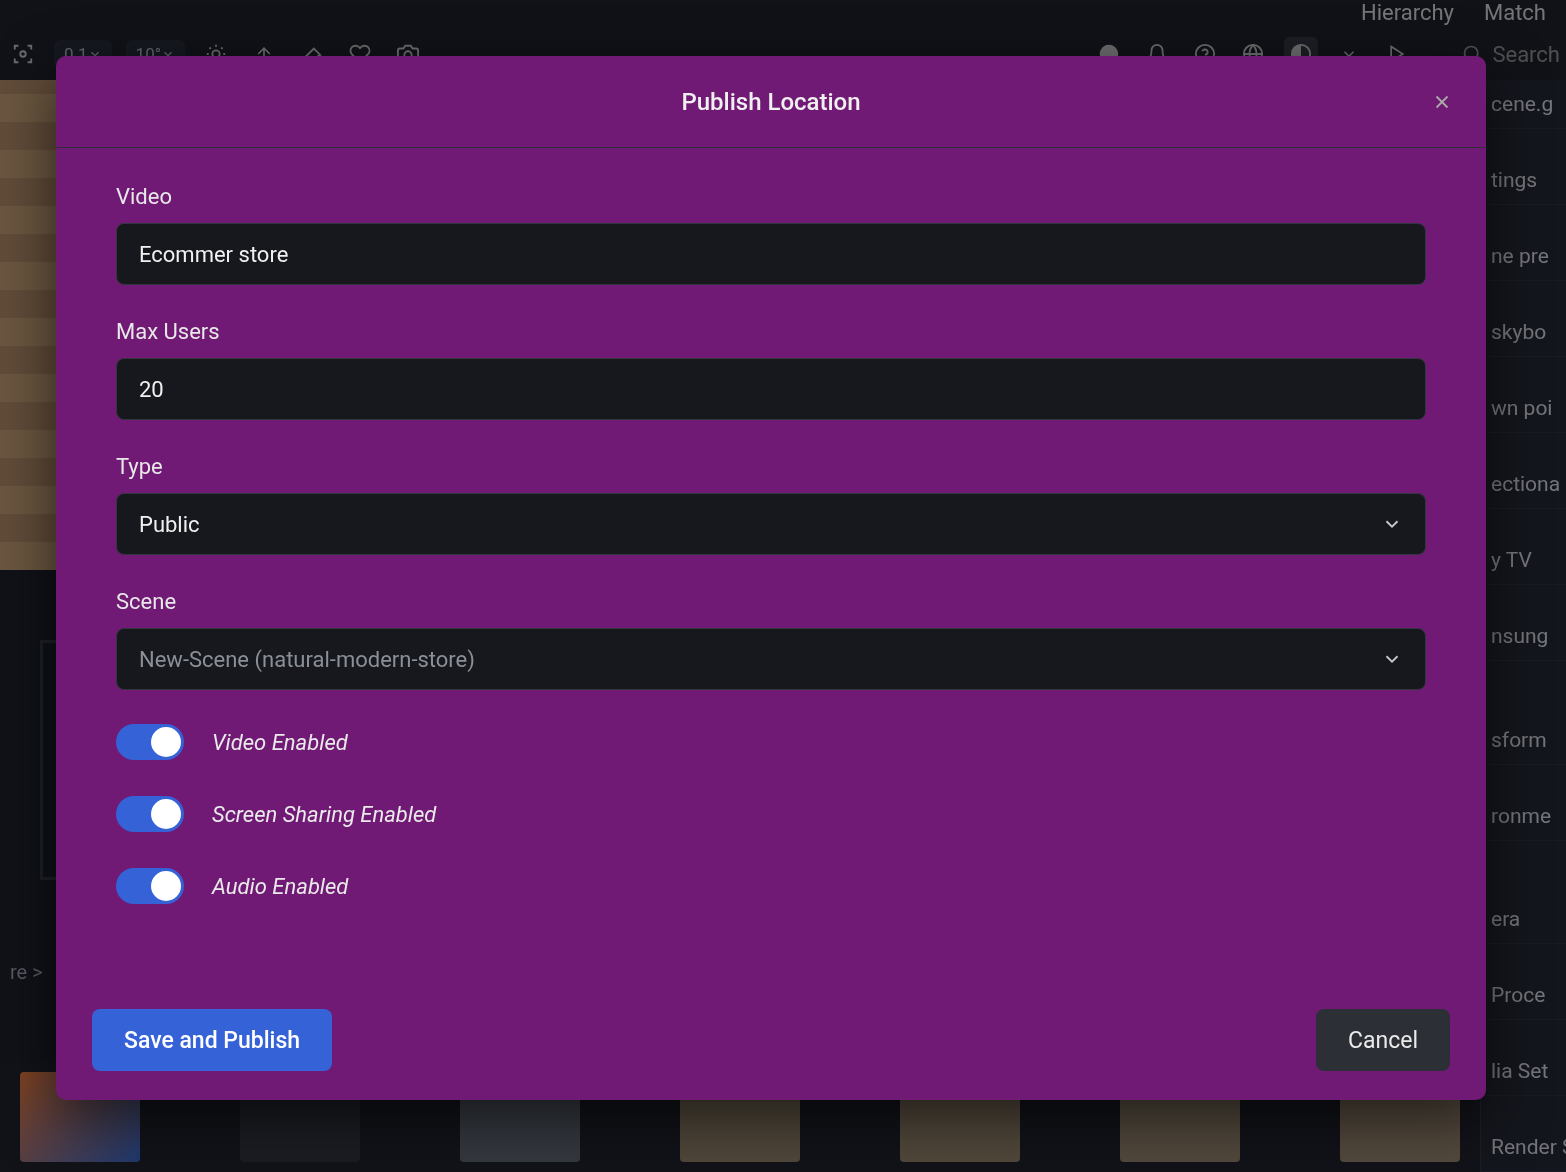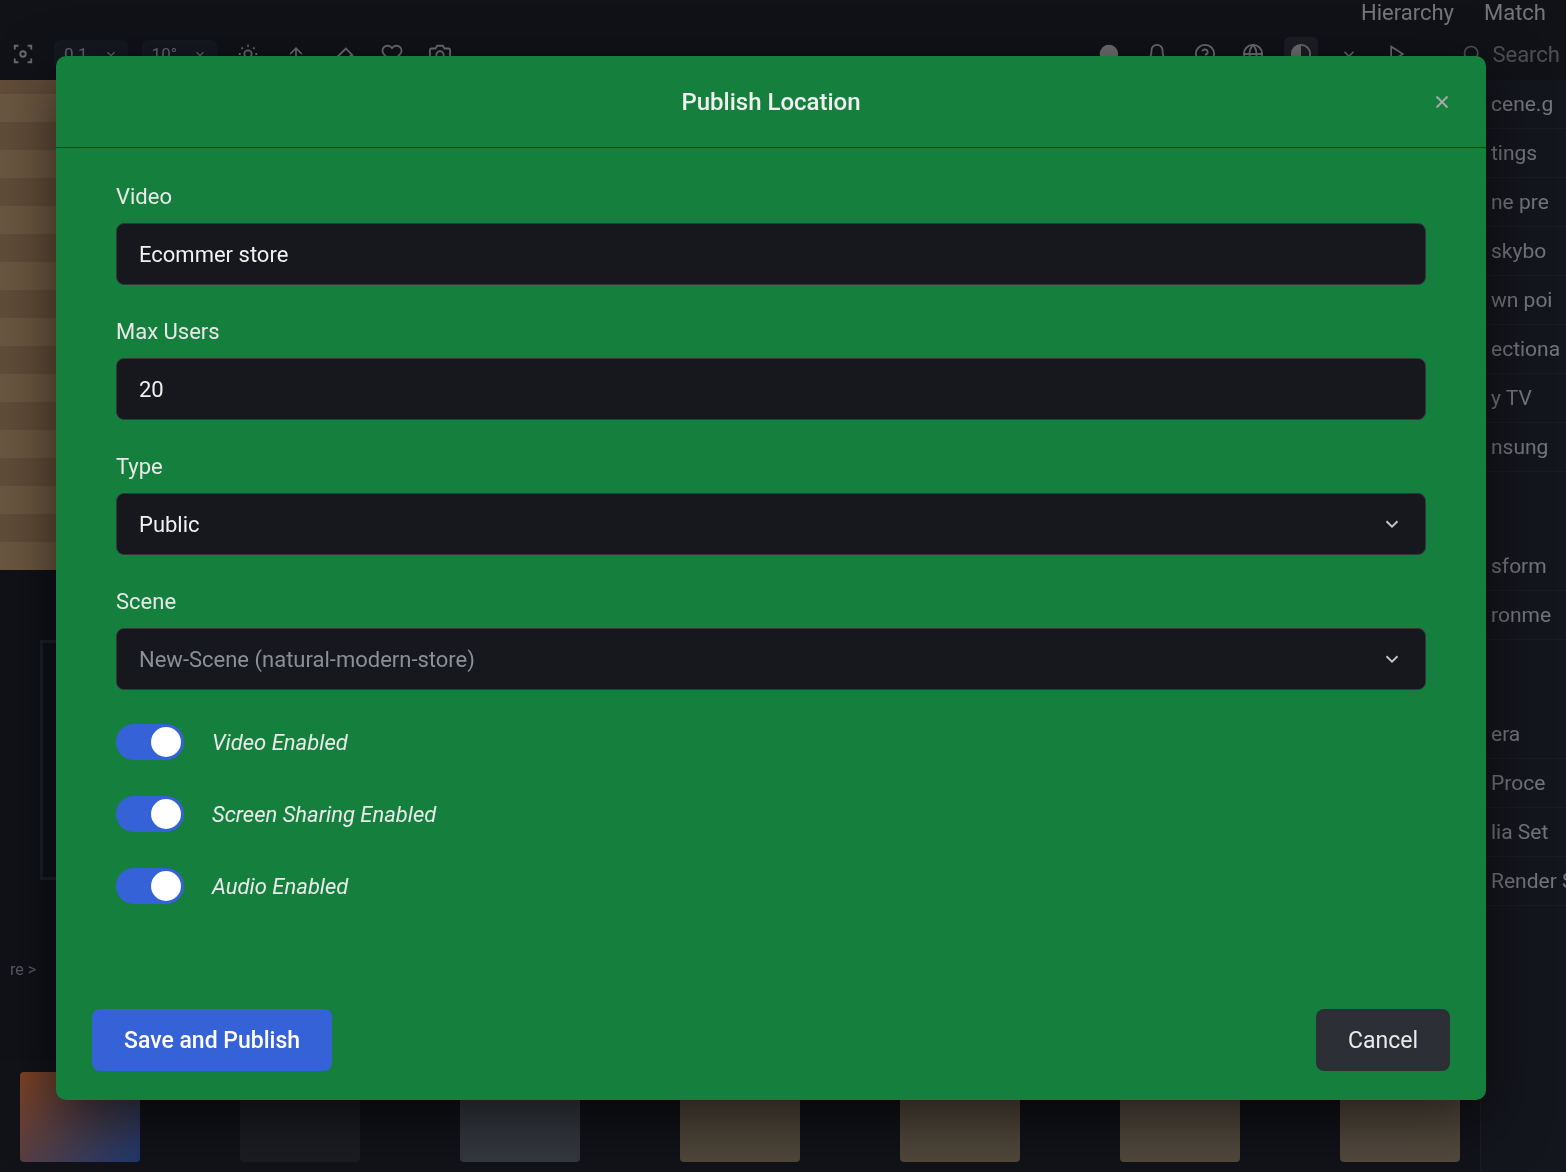--- a/index.html
+++ b/index.html
@@ -31,21 +31,21 @@
     padding: 0 6px;
     color: #aab;
   }
   .bg-toolbar .pill {
     background: #20242e;
     border-radius: 6px;
     padding: 4px 10px;
     font-size: 17px;
     display: flex;
     align-items: center;
-    gap: 16px;
+    gap: 0;
   }
   .bg-toolbar .icon-btn {
     width: 34px;
     height: 34px;
     border-radius: 6px;
     display:flex;align-items:center;justify-content:center;
     color:#bbb;
   }
   .bg-toolbar .spacer { flex:1; }
 
@@ -68,21 +68,21 @@
     position:absolute;
     left:40px; top:640px;
     width:40px; height:240px;
     background:#111820;
     border:3px solid #2c323c;
   }
 
   .bg-breadcrumb {
     position:absolute;
     left:0; top:952px;
-    font-size:16px;
+    font-size:20px;
     color:#99a;
     padding:8px 10px;
   }
 
   .bg-assetbar {
     position:absolute;
     left:0; right:0; bottom:0;
     height:110px;
     background:#181b22;
     display:flex;
@@ -100,20 +100,21 @@
 
   .bg-rightpanel {
     position:absolute;
     top:80px; right:0;
     width:86px;
     bottom:0;
     background:#1d2028;
     border-left:1px solid #2a2f3a;
     display:flex;
     flex-direction:column;
+    gap:27px;
   }
   .bg-rightpanel .row {
     padding:12px 10px;
     font-size:21px;
     color:#c8ccd4;
     white-space:nowrap;
     border-bottom:1px solid #262b35;
   }
   .bg-rightpanel .sep { height:70px; }
   .bg-search {
@@ -129,21 +130,21 @@
     position:absolute;
     inset:0;
     background:rgba(10,12,16,0.45);
   }
   .modal {
     position:absolute;
     top:56px;
     left:56px;
     width:1430px;
     height:1044px;
-    background:#15803d;
+    background:#701a75;
     border-radius:10px;
     box-shadow:0 20px 60px rgba(0,0,0,0.6);
     display:flex;
     flex-direction:column;
     overflow:hidden;
   }
   .modal-header {
     position:relative;
     height:92px;
     display:flex;

